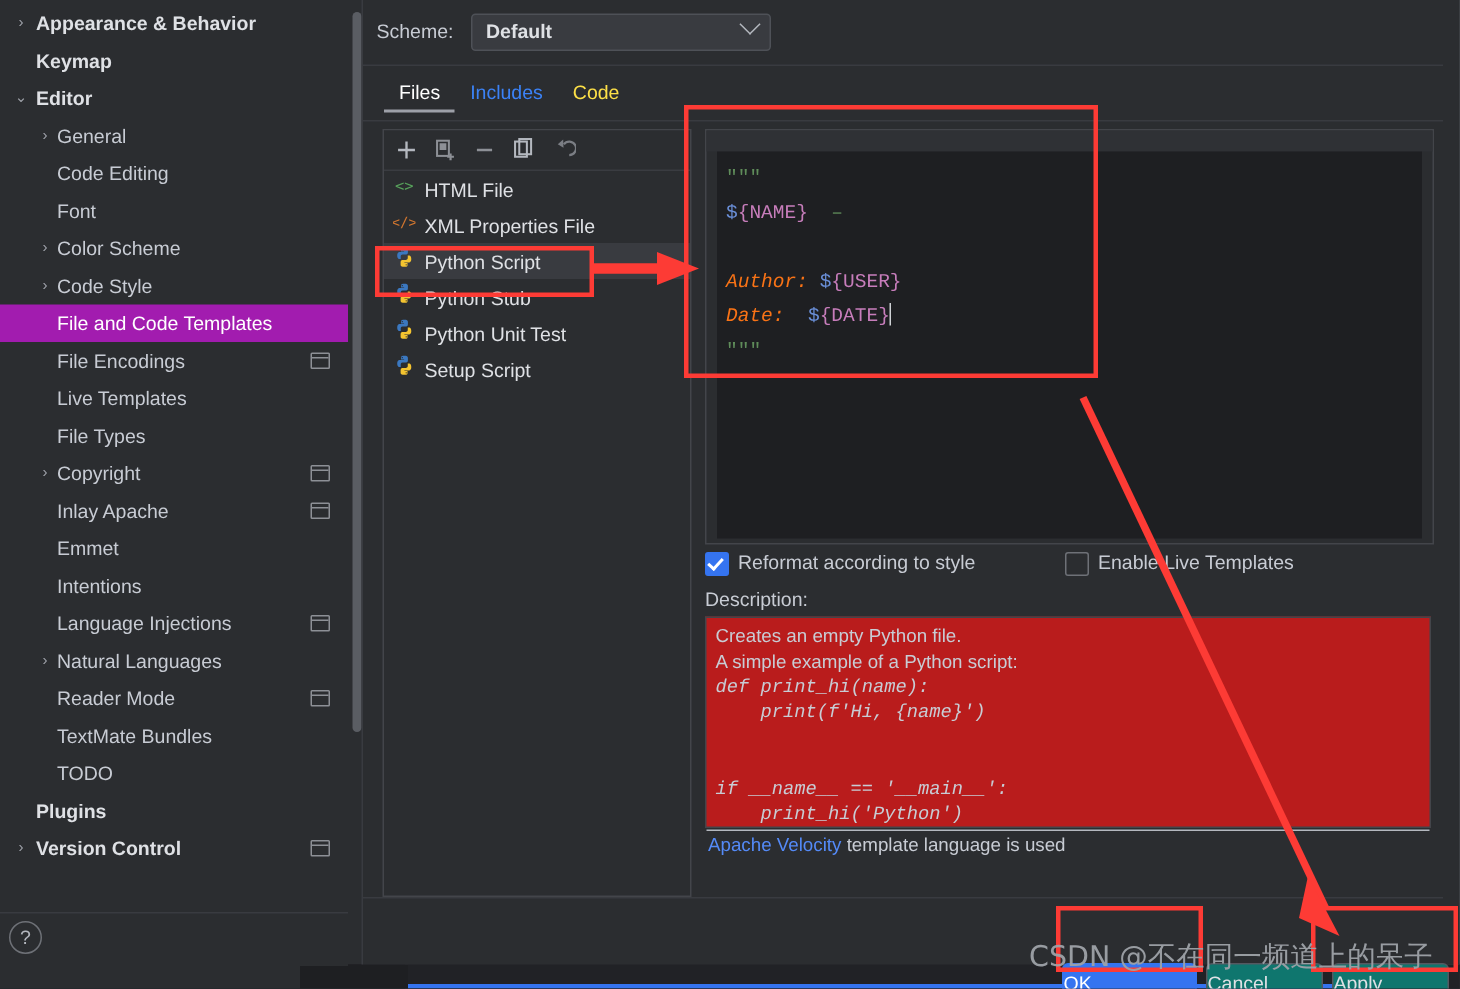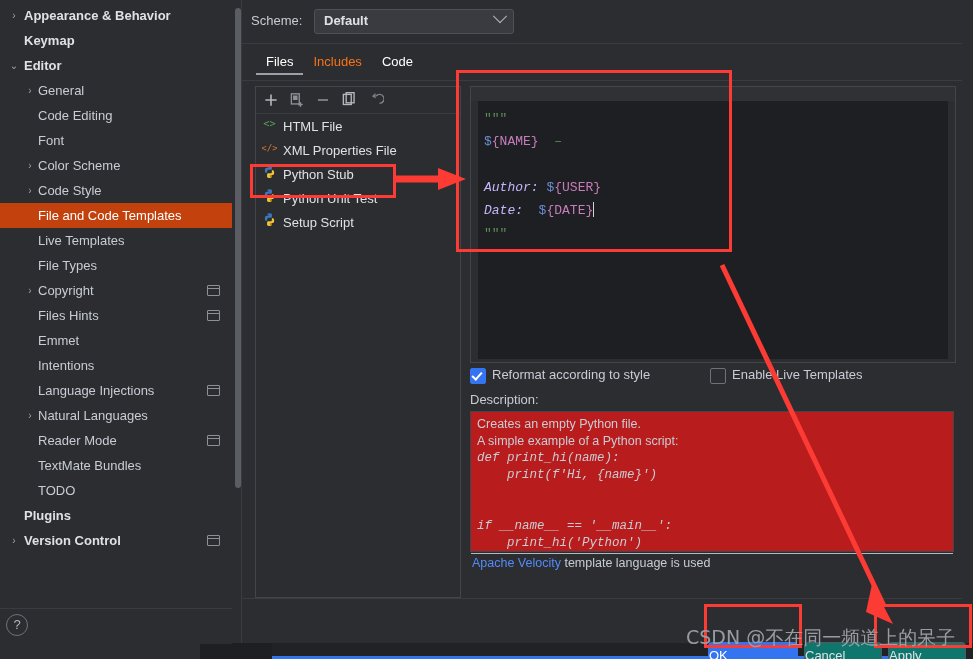--- a/index.html
+++ b/index.html
@@ -23,21 +23,21 @@
   .behind-right-inner{position:absolute;left:962px;top:0;width:3px;height:643px;background:#3c3f41;}
 
   
   .sidebar{position:absolute;left:0;top:0;width:232px;height:608px;background:#2b2d30;overflow:hidden;}
   .tree{position:absolute;left:0;top:3px;width:232px;}
   .node{position:relative;height:25px;line-height:25px;white-space:nowrap;cursor:default;}
   .node .arrow{position:absolute;width:12px;text-align:center;top:0;font-size:10px;color:#9da0a8;}
   .node .lbl{position:absolute;white-space:nowrap;font-size:13px;}
   .node .rtbadge{position:absolute;right:12px;top:7px;width:11px;height:9px;border:1px solid #8d9096;border-radius:1px;}
   .node .rtbadge:before{content:"";position:absolute;left:0;top:2px;width:11px;height:1px;background:#8d9096;}
-  .node.sel{background:#c2410c;}
+  .node.sel{background:#a21caf;}
   .node.sel .lbl{color:#ffffff;}
   .lvl0 .arrow{left:8px;} .lvl0 .lbl{left:24px;font-weight:bold;color:#dfe1e5;}
   .lvl1 .arrow{left:24px;} .lvl1 .lbl{left:38px;color:#c8ccd4;}
   .sb-track{position:absolute;left:234px;top:0px;width:7px;height:608px;}
   .sb-thumb{position:absolute;left:235px;top:8px;width:6px;height:480px;background:#5a5d63;border-radius:3px;}
   .sidebar-bottom{position:absolute;left:0;top:608px;width:232px;height:35px;background:#2b2d30;border-top:1px solid #393b40;}
   .helpbtn{position:absolute;left:6px;top:614px;width:20px;height:20px;border:1px solid #6e7177;border-radius:50%;
            color:#b4b8bf;font-size:13px;text-align:center;line-height:19px;cursor:pointer;}
   .vsplit{position:absolute;left:241px;top:0;width:1px;height:643px;background:#393b40;}
 
@@ -45,44 +45,44 @@
   .rightpane{position:absolute;left:242px;top:0;width:784px;height:643px;background:#2b2d30;}
 
   .schemerow{position:absolute;left:9px;top:9px;width:700px;height:24px;}
   .schemelabel{position:absolute;left:0;top:4px;font-size:13px;color:#c8ccd4;}
   .schemebox{position:absolute;left:63px;top:0;width:198px;height:23px;background:#393b40;border:1px solid #4e5157;border-radius:3px;cursor:pointer;}
   .schemebox .val{position:absolute;left:9px;top:3px;font-size:13px;font-weight:bold;color:#dfe1e5;}
   .schemebox .chev{position:absolute;right:8px;top:4px;width:9px;height:9px;border-right:1.6px solid #b4b8bf;border-bottom:1.6px solid #b4b8bf;transform:rotate(45deg) translate(-2px,-2px);}
   .hr1{position:absolute;left:0;top:43px;width:720px;height:1px;background:#393b40;}
 
   .tabs{position:absolute;left:14px;top:50px;height:28px;}
-  .tab{position:relative;display:inline-block;padding:4px 10px 6px 10px;font-size:13px;color:#f97316;cursor:pointer;}
+  .tab{position:relative;display:inline-block;padding:4px 10px 6px 10px;font-size:13px;color:#3b82f6;cursor:pointer;}
   .tab.active{color:#ffffff;}
   .tab.active:after{content:"";position:absolute;left:0;bottom:0;width:100%;height:2px;background:#9da0a8;}
-  .tab.disabled{color:#ffffff;cursor:default;}
+  .tab.disabled{color:#fde047;cursor:default;}
   .hr2{position:absolute;left:0;top:80px;width:720px;height:1px;background:#393b40;}
 
   
   .filepanel{position:absolute;left:13px;top:86px;width:204px;height:510px;background:#2b2d30;border:1px solid #43454a;}
   .filetoolbar{position:absolute;left:0;top:0;width:204px;height:26px;background:#2b2d30;border-bottom:1px solid #3a3c41;}
   .tb-ic{position:absolute;top:4px;width:18px;height:18px;cursor:pointer;}
   .filelist{position:absolute;left:0;top:27px;width:204px;height:482px;background:#2b2d30;}
   .fitem{position:relative;height:24px;line-height:24px;padding-left:6px;white-space:nowrap;cursor:default;}
   .fitem.sel{background:#393b40;}
   .fitem .fi{display:inline-block;width:19px;vertical-align:middle;}
   .fitem .ft{display:inline-block;vertical-align:middle;font-size:13px;color:#dfe1e5;margin-left:2px;}
 
   
   .editorwrap{position:absolute;left:228px;top:86px;width:484px;height:275px;background:#2b2d30;border:1px solid #43454a;}
   .edtoolbar{position:absolute;left:0;top:0;width:484px;height:14px;background:#2f3135;}
   .editor{position:absolute;left:7px;top:14px;width:470px;height:258px;background:#1e1f22;
           font-family:"Liberation Mono","DejaVu Sans Mono",monospace;font-size:13px;padding:6px 0 0 6px;box-sizing:border-box;}
   .cl{height:23px;line-height:23px;white-space:pre;}
   .c-str{color:#5f8c5a;}
-  .c-com{color:#c4b5fd;font-style:italic;}
+  .c-com{color:#f97316;font-style:italic;}
   .c-dollar{color:#6a8fd8;}
   .c-var{color:#c77dbb;}
   .c-dash{color:#5f8c5a;}
   .caret{display:inline-block;width:1px;height:15px;background:#cfd2d6;vertical-align:-3px;}
 
   
   .cbrow{position:absolute;left:228px;top:367px;width:484px;height:20px;}
   .cb{position:absolute;top:1px;width:14px;height:14px;border-radius:2px;cursor:pointer;}
   .cb.on{background:#3574f0;border:1px solid #3574f0;}
   .cb.off{background:#2b2d30;border:1px solid #6e7177;}
@@ -158,34 +158,39 @@
         <div class="node lvl1">
           <span class="arrow">›</span>
           <span class="lbl">Code Style</span>
         </div>
         <div class="node lvl1 sel">
           <span class="arrow"></span>
           <span class="lbl">File and Code Templates</span>
         </div>
         <div class="node lvl1">
           <span class="arrow"></span>
+          <span class="lbl">File Encodings</span>
+          <span class="rtbadge"></span>
+        </div>
+        <div class="node lvl1">
+          <span class="arrow"></span>
           <span class="lbl">Live Templates</span>
         </div>
         <div class="node lvl1">
           <span class="arrow"></span>
           <span class="lbl">File Types</span>
         </div>
         <div class="node lvl1">
           <span class="arrow">›</span>
           <span class="lbl">Copyright</span>
           <span class="rtbadge"></span>
         </div>
         <div class="node lvl1">
           <span class="arrow"></span>
-          <span class="lbl">Files Hints</span>
+          <span class="lbl">Inlay Apache</span>
           <span class="rtbadge"></span>
         </div>
         <div class="node lvl1">
           <span class="arrow"></span>
           <span class="lbl">Emmet</span>
         </div>
         <div class="node lvl1">
           <span class="arrow"></span>
           <span class="lbl">Intentions</span>
         </div>
@@ -264,20 +269,24 @@
               <path d="M8.4 1.8 L5.2 4.6 L8.6 6.6 Z" fill="#7b7e84"></path>
             </svg></div>
         </div>
       <div class="filelist" id="filelist">
           <div class="fitem"><span class="fi"><svg viewBox="0 0 16 16" width="15" height="15">
                 <text x="8" y="12" font-size="11" font-family="monospace" fill="#57a15b" text-anchor="middle">&lt;&gt;</text>
               </svg></span><span class="ft">HTML File</span></div>
           <div class="fitem"><span class="fi"><svg viewBox="0 0 16 16" width="15" height="15">
                 <text x="8" y="12" font-size="10" font-family="monospace" fill="#d2762f" text-anchor="middle">&lt;/&gt;</text>
               </svg></span><span class="ft">XML Properties File</span></div>
+          <div class="fitem sel"><span class="fi"><svg viewBox="0 0 16 16" width="15" height="15">
+                <path d="M7.8 1.2c-2.2 0-2.1 1-2.1 1v1.7h2.2v.4H4.7S3 4.2 3 6.8c0 2.6 1.5 2.5 1.5 2.5h1V7.6s-.1-1.5 1.4-1.5h2.3s1.4 0 1.4-1.4V2.7s.2-1.5-2.3-1.5h-.5zM6.6 2.1a.5.5 0 1 1 0 1 .5.5 0 0 1 0-1z" fill="#3b78c0"></path>
+                <path d="M8.2 14.8c2.2 0 2.1-1 2.1-1v-1.7H8.1v-.4h3.2s1.7.1 1.7-2.5c0-2.6-1.5-2.5-1.5-2.5h-1v1.7s.1 1.5-1.4 1.5H6.8s-1.4 0-1.4 1.4v2s-.2 1.5 2.3 1.5h.5zM9.4 13.9a.5.5 0 1 1 0-1 .5.5 0 0 1 0 1z" fill="#f4c430"></path>
+              </svg></span><span class="ft">Python Script</span></div>
           <div class="fitem"><span class="fi"><svg viewBox="0 0 16 16" width="15" height="15">
                 <path d="M7.8 1.2c-2.2 0-2.1 1-2.1 1v1.7h2.2v.4H4.7S3 4.2 3 6.8c0 2.6 1.5 2.5 1.5 2.5h1V7.6s-.1-1.5 1.4-1.5h2.3s1.4 0 1.4-1.4V2.7s.2-1.5-2.3-1.5h-.5zM6.6 2.1a.5.5 0 1 1 0 1 .5.5 0 0 1 0-1z" fill="#3b78c0"></path>
                 <path d="M8.2 14.8c2.2 0 2.1-1 2.1-1v-1.7H8.1v-.4h3.2s1.7.1 1.7-2.5c0-2.6-1.5-2.5-1.5-2.5h-1v1.7s.1 1.5-1.4 1.5H6.8s-1.4 0-1.4 1.4v2s-.2 1.5 2.3 1.5h.5zM9.4 13.9a.5.5 0 1 1 0-1 .5.5 0 0 1 0 1z" fill="#f4c430"></path>
               </svg></span><span class="ft">Python Stub</span></div>
           <div class="fitem"><span class="fi"><svg viewBox="0 0 16 16" width="15" height="15">
                 <path d="M7.8 1.2c-2.2 0-2.1 1-2.1 1v1.7h2.2v.4H4.7S3 4.2 3 6.8c0 2.6 1.5 2.5 1.5 2.5h1V7.6s-.1-1.5 1.4-1.5h2.3s1.4 0 1.4-1.4V2.7s.2-1.5-2.3-1.5h-.5zM6.6 2.1a.5.5 0 1 1 0 1 .5.5 0 0 1 0-1z" fill="#3b78c0"></path>
                 <path d="M8.2 14.8c2.2 0 2.1-1 2.1-1v-1.7H8.1v-.4h3.2s1.7.1 1.7-2.5c0-2.6-1.5-2.5-1.5-2.5h-1v1.7s.1 1.5-1.4 1.5H6.8s-1.4 0-1.4 1.4v2s-.2 1.5 2.3 1.5h.5zM9.4 13.9a.5.5 0 1 1 0-1 .5.5 0 0 1 0 1z" fill="#f4c430"></path>
               </svg></span><span class="ft">Python Unit Test</span></div>
           <div class="fitem"><span class="fi"><svg viewBox="0 0 16 16" width="15" height="15">
                 <path d="M7.8 1.2c-2.2 0-2.1 1-2.1 1v1.7h2.2v.4H4.7S3 4.2 3 6.8c0 2.6 1.5 2.5 1.5 2.5h1V7.6s-.1-1.5 1.4-1.5h2.3s1.4 0 1.4-1.4V2.7s.2-1.5-2.3-1.5h-.5zM6.6 2.1a.5.5 0 1 1 0 1 .5.5 0 0 1 0-1z" fill="#3b78c0"></path>

